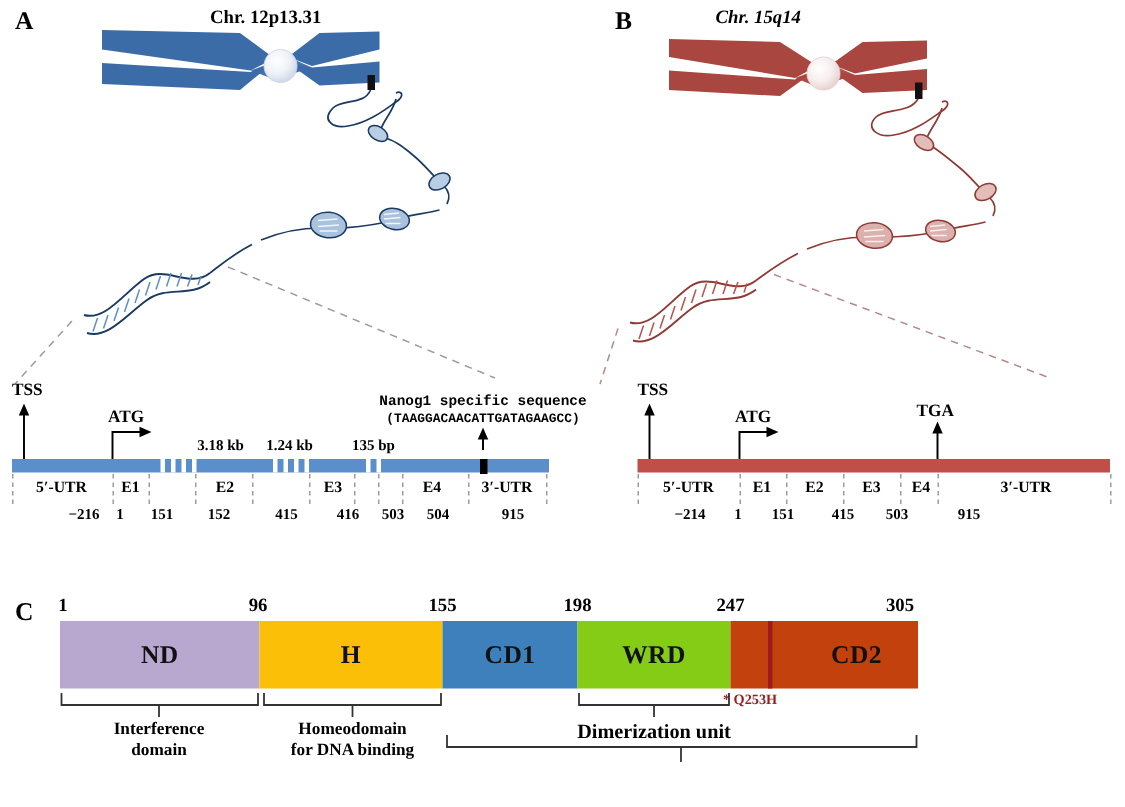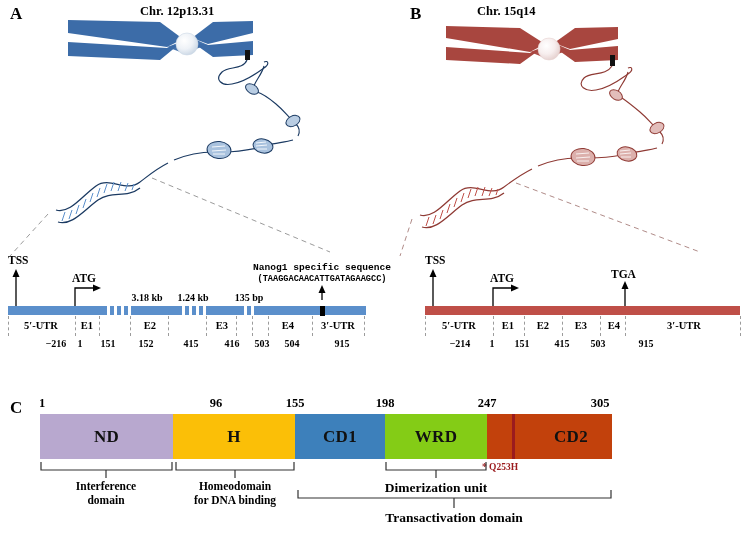--- a/index.html
+++ b/index.html
@@ -289,21 +289,21 @@
 <div class="coord" style="left:80px;top:338px;">1</div>
 <div class="coord" style="left:108px;top:338px;">151</div>
 <div class="coord" style="left:146px;top:338px;">152</div>
 <div class="coord" style="left:191px;top:338px;">415</div>
 <div class="coord" style="left:232px;top:338px;">416</div>
 <div class="coord" style="left:262px;top:338px;">503</div>
 <div class="coord" style="left:292px;top:338px;">504</div>
 <div class="coord" style="left:342px;top:338px;">915</div>
 
 <div class="panel-letter" style="left:410px;top:4px;">B</div>
-<div class="chr-title" style="left:477px;top:4px;">Chr. 15q14</div>
+<div class="chr-title" style="left:477px;top:4px;font-style:italic;">Chr. 15q14</div>
 
 <div class="gene-map" style="left:425px;top:306px;width:315px;height:9px;">
   <div class="gene-bar" style="background:#bf4f48;"></div>
 </div>
 
 <div class="marker-label" style="left:425px;top:254px;">TSS</div>
 <div class="marker-label" style="left:490px;top:272px;">ATG</div>
 <div class="marker-label" style="left:611px;top:268px;">TGA</div>
 
 <div class="vdash" style="left:425px;top:316px;height:20px;"></div>
@@ -325,21 +325,21 @@
 <div class="coord" style="left:492px;top:338px;">1</div>
 <div class="coord" style="left:522px;top:338px;">151</div>
 <div class="coord" style="left:562px;top:338px;">415</div>
 <div class="coord" style="left:598px;top:338px;">503</div>
 <div class="coord" style="left:646px;top:338px;">915</div>
 
 <div id="panel-c">
   <div class="panel-letter" style="left:10px;top:8px;">C</div>
 
   <div class="dom-num" style="left:42px;top:6px;">1</div>
-  <div class="dom-num" style="left:172px;top:6px;margin-left:44px;">96</div>
+  <div class="dom-num" style="left:172px;top:6px;">96</div>
   <div class="dom-num" style="left:295px;top:6px;">155</div>
   <div class="dom-num" style="left:385px;top:6px;">198</div>
   <div class="dom-num" style="left:487px;top:6px;">247</div>
   <div class="dom-num" style="left:600px;top:6px;">305</div>
 
   <div class="dom-bar" style="left:40px;width:572px;">
     <div class="dom-seg" style="left:0px;width:133px;background:#b8a8cf;">ND</div>
     <div class="dom-seg" style="left:133px;width:122px;background:#fbbf07;">H</div>
     <div class="dom-seg" style="left:255px;width:90px;background:#3d80bb;">CD1</div>
     <div class="dom-seg" style="left:345px;width:102px;background:#84cc16;">WRD</div>
@@ -368,14 +368,13 @@
 
   <div class="brace-label" style="left:106px;top:90px;">
     <span>Interference</span><br>
     <span>domain</span>
   </div>
   <div class="brace-label" style="left:235px;top:90px;">
     <span>Homeodomain</span><br>
     <span>for DNA binding</span>
   </div>
   <div class="brace-label big" style="left:436px;top:90px;">Dimerization unit</div>
-  <div class="brace-label big" style="left:454px;top:120px;">Transactivation domain</div>
 </div>
 
 </body></html>

